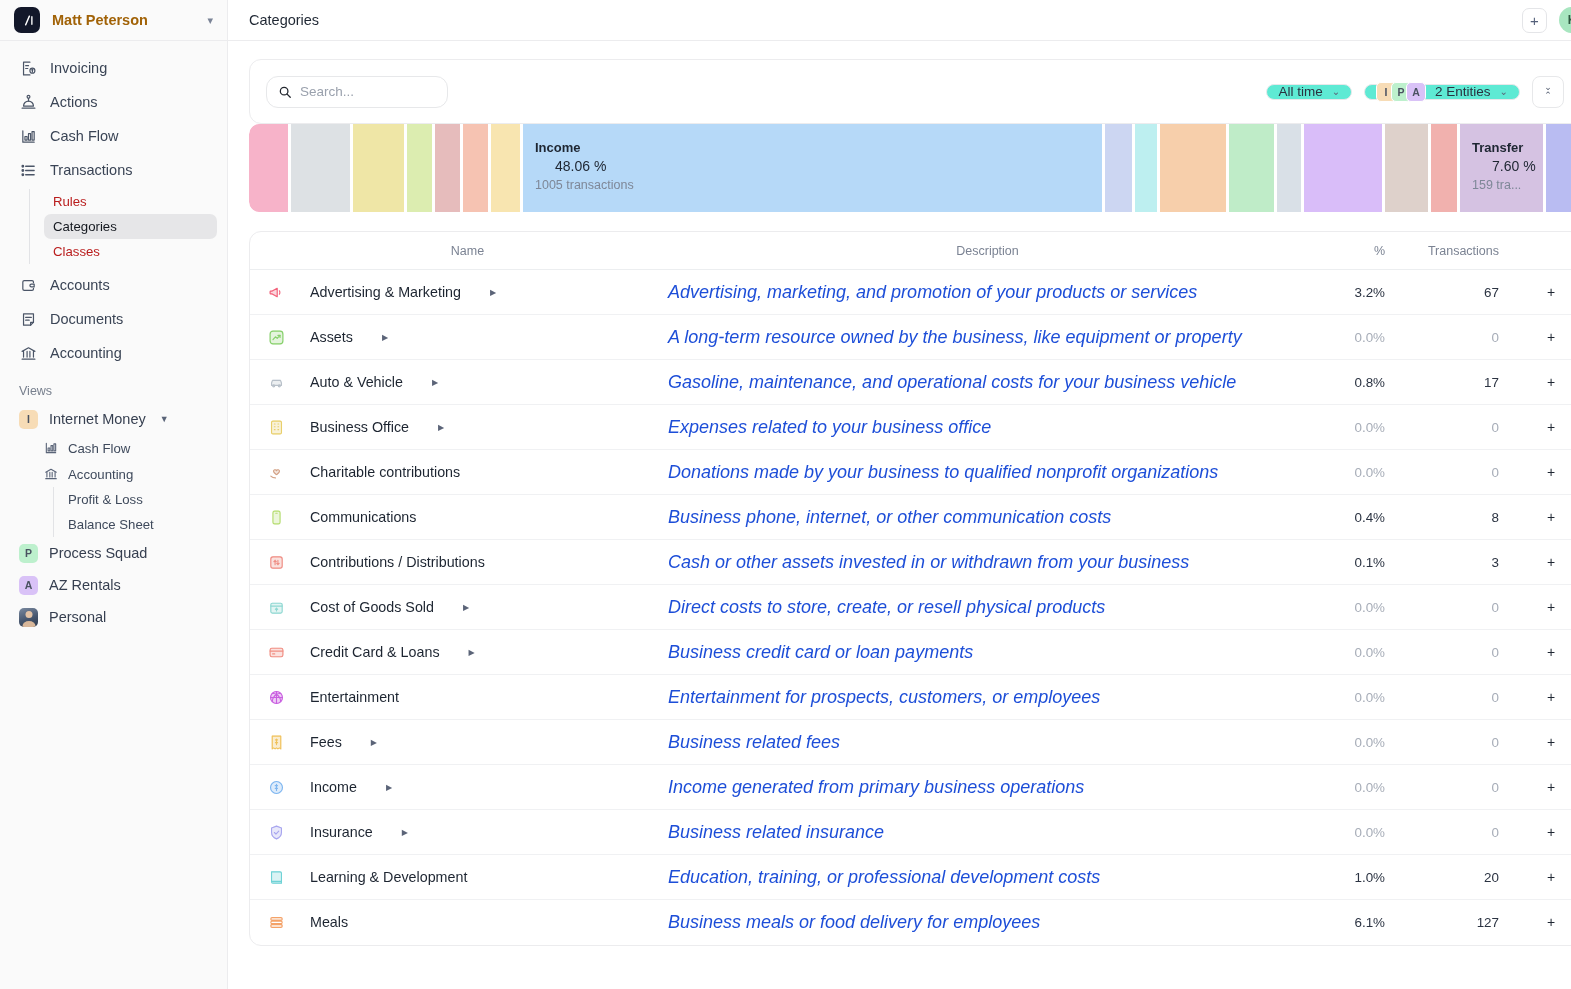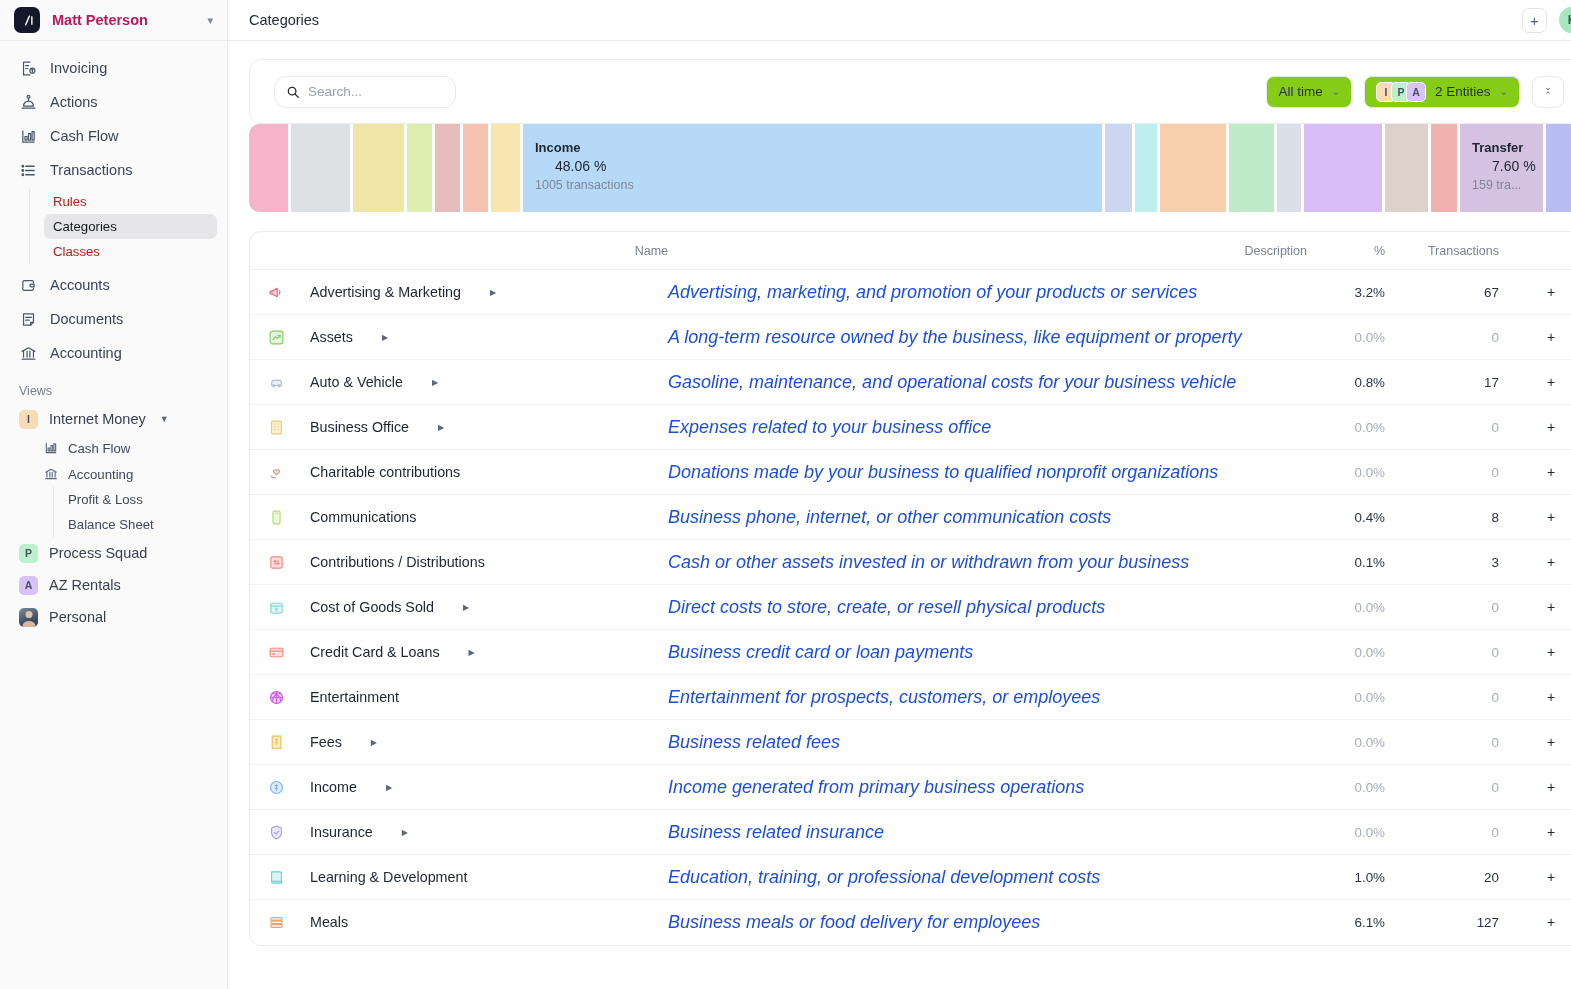--- a/index.html
+++ b/index.html
@@ -25,21 +25,21 @@
     padding: 0 14px;
     border-bottom: 1px solid #ececee;
   }
   .logo {
     width: 26px; height: 26px; border-radius: 7px;
     background: #13182a; color: #fff;
     display: flex; align-items: center; justify-content: center;
     font-size: 13px; font-weight: 700; letter-spacing: -1px;
     font-style: italic;
   }
-  .sb-head-name { font-size: 14.5px; font-weight: 600; color: #be185d; flex: 1; }
+  .sb-head-name { font-size: 14.5px; font-weight: 600; color: #a16207; flex: 1; }
   .chev { color: #7a8396; font-size: 11px; line-height: 1; }
 
   .sb-nav { padding: 10px 10px 0 10px; }
   .nav-item {
     display: flex; align-items: center; gap: 13px;
     height: 34px; padding: 0 9px; border-radius: 8px;
     font-size: 14.5px; color: #3a4455; cursor: pointer;
   }
   .nav-item .ico { width: 18px; height: 18px; flex: 0 0 18px;
     display: flex; align-items: center; justify-content: center; color: #4b5567; }
@@ -122,33 +122,33 @@
     border: 1px solid #ececee; border-radius: 12px;
     background: #fff; overflow: hidden;
   }
 
   .toolbar {
     height: 63px; display: flex; align-items: center;
     padding: 0 17px 0 16px; gap: 12px;
   }
   .search-box {
     width: 182px; height: 32px; border: 1px solid #e7e8ea; border-radius: 12px;
-    display: flex; align-items: center; gap: 8px; padding: 0 11px; cursor: text; margin-left: 8px;
+    display: flex; align-items: center; gap: 8px; padding: 0 11px; cursor: text;
   }
   .search-box svg { width: 14px; height: 14px; color: #23272f; flex:0 0 14px; }
   .search-inp {
     border: none; outline: none; font-size: 13.5px; color: #1f2733;
     font-family: inherit; width: 100%; background: transparent;
   }
   .search-inp::placeholder { color: #9aa1ad; }
   .spacer { flex: 1; }
   .pill {
-    height: 32px; border: 1px solid #e7e8ea; border-radius: 8px;
+    height: 16px; border: 1px solid #e7e8ea; border-radius: 8px;
     display: flex; align-items: center; gap: 9px; padding: 0 11px;
-    font-size: 13.5px; color: #2a3240; cursor: pointer; background: #84cc16;
+    font-size: 13.5px; color: #2a3240; cursor: pointer; background: #5eead4;
   }
   .pill .chv { color: #5b6piece; color:#5b6478; font-size: 10px; }
   .ent-stack { display: flex; align-items: center; }
   .ent-chip {
     width: 20px; height: 20px; border-radius: 5px;
     font-size: 10.5px; font-weight: 600; color: #4a5261;
     display: flex; align-items: center; justify-content: center;
     margin-left: -5px; border: 1.5px solid #fff;
   }
   .ent-chip:first-child { margin-left: 0; }
@@ -173,21 +173,21 @@
   .seg-lbl { padding: 14px 0 0 12px; }
   .seg-name { font-size: 13px; font-weight: 600; color: #1e2632; line-height: 19px; }
   .seg-pct { font-size: 14px; color: #1e2632; line-height: 19px; margin-left: 20px; }
   .seg-tx { font-size: 12.5px; color: #7e8797; line-height: 18px;
             white-space: nowrap; overflow: hidden; }
 
   
   .tbl { width: 100%; border-collapse: collapse; table-layout: fixed; }
   .tbl thead th {
     font-size: 12.5px; font-weight: 400; color: #7b8393;
-    text-align: right; padding: 12px 0 11px 0; border-bottom: 1px solid #eceef0;
+    text-align: center; padding: 12px 0 11px 0; border-bottom: 1px solid #eceef0;
   }
   .c-name { width: 418px; padding-left: 17px !important; }
   .c-desc { width: auto; }
   .c-pct  { width: 86px; text-align: right !important; padding-right: 8px !important; }
   .c-tx   { width: 128px; text-align: right !important; padding-right: 22px !important; }
   .c-act  { width: 60px; }
 
   .tbl tbody td {
     font-size: 14px; color: #1f2733; padding: 0; height: 45px;
     border-bottom: 1px solid #f0f1f3;

